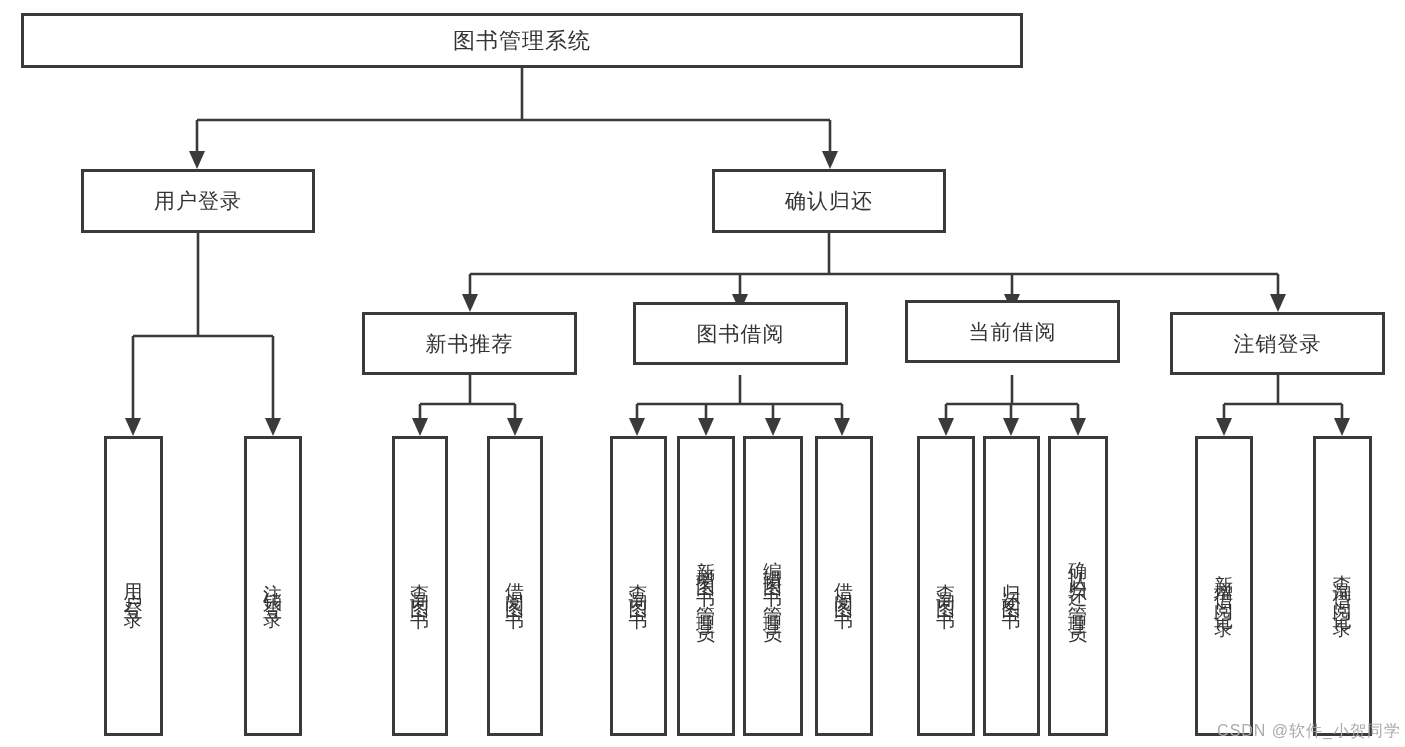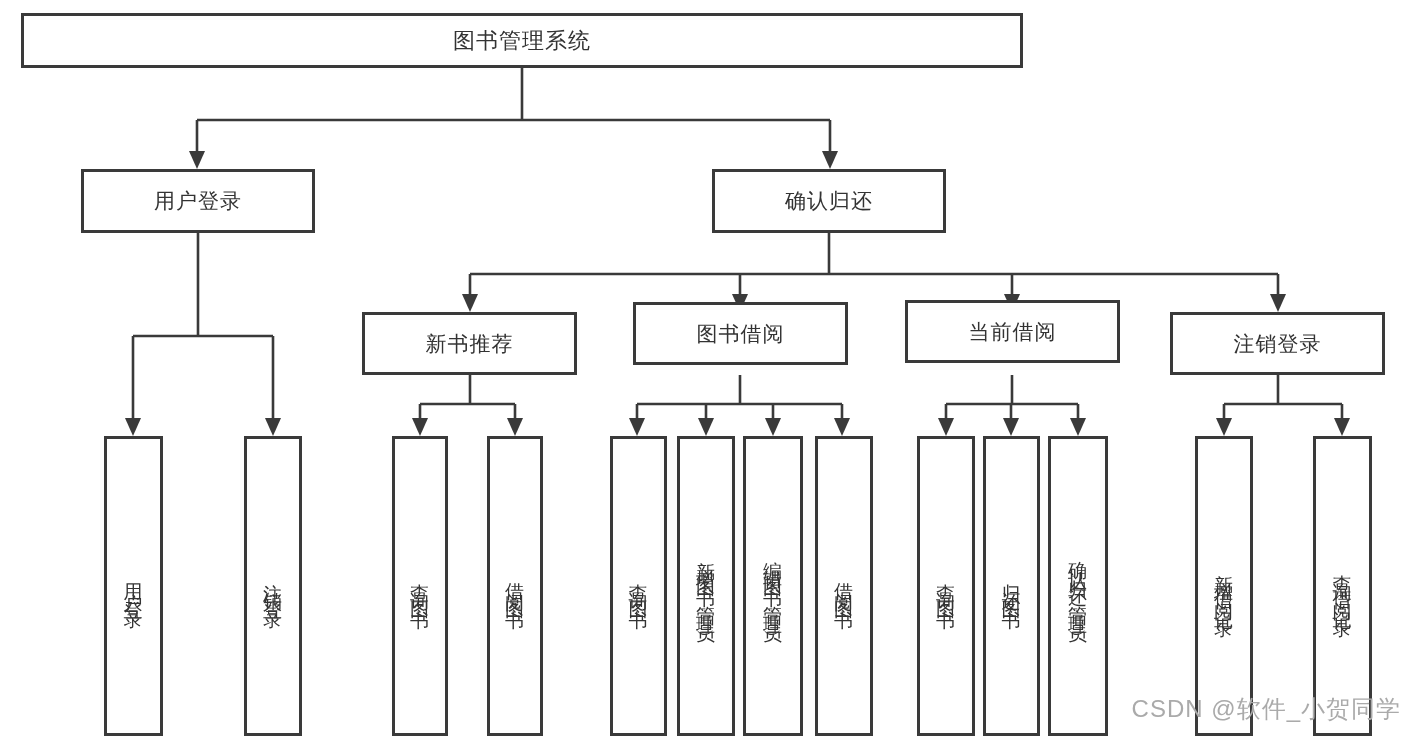--- a/index.html
+++ b/index.html
@@ -22,22 +22,22 @@
   }
   .h{font-size:21px;letter-spacing:1px;white-space:nowrap;}
   .rootbox{font-size:22px;}
   .leaf{
     writing-mode:vertical-rl;
     font-size:19px;letter-spacing:9px;line-height:1;
     top:436px;height:300px;
   }
   .connectors{position:absolute;left:0;top:0;pointer-events:none;color:var(--line);}
   .watermark{
-    position:absolute;right:4px;bottom:22px;
-    font-size:24px;color:var(--watermark);letter-spacing:1px;white-space:nowrap;
+    position:absolute;right:4px;bottom:5px;
+    font-size:16px;color:var(--watermark);letter-spacing:1px;white-space:nowrap;
   }
 </style>
 </head>
 <body>
 
 <div class="canvas">
 
   <svg class="connectors" width="1405" height="747" viewBox="0 0 1405 747">
     <path fill="none" stroke="currentColor" stroke-width="2.6" d="M522 68 V120 M197 120 H830 M197 120 V152 M830 120 V152
              M198 233 V336 M133 336 H273 M133 336 V419 M273 336 V419

